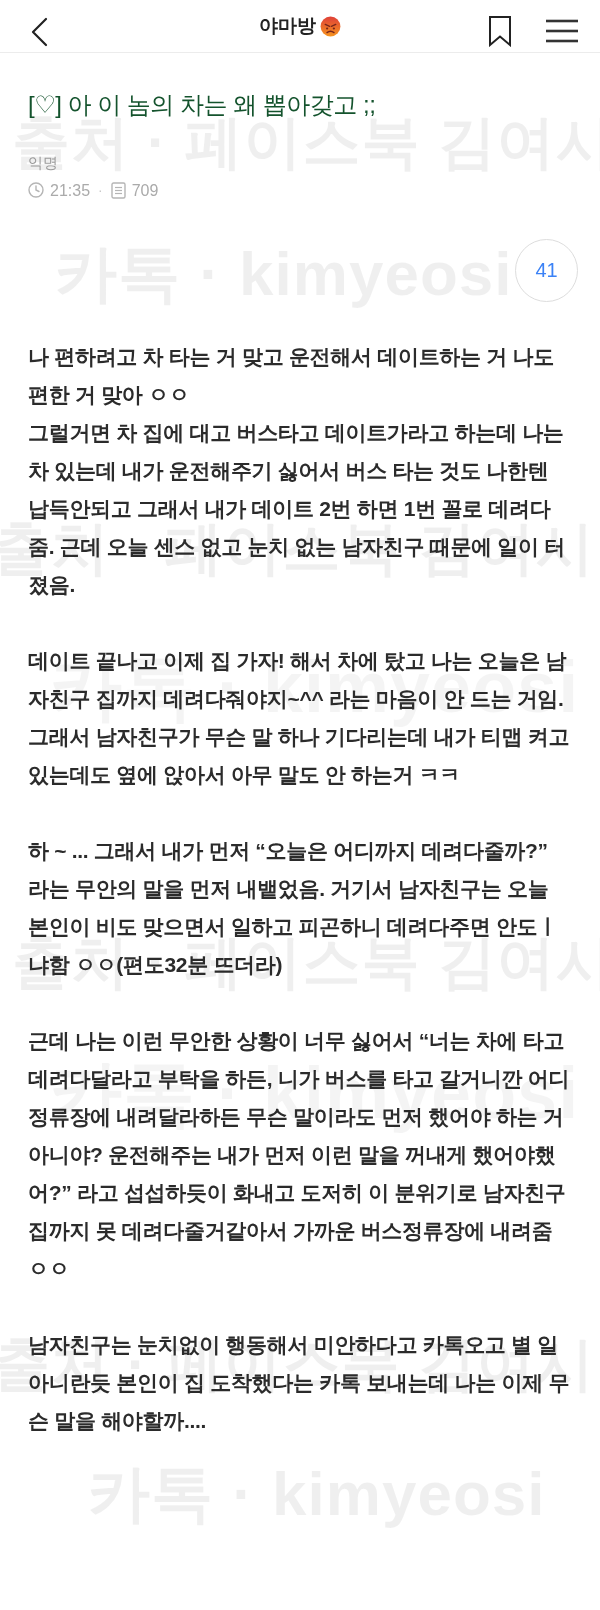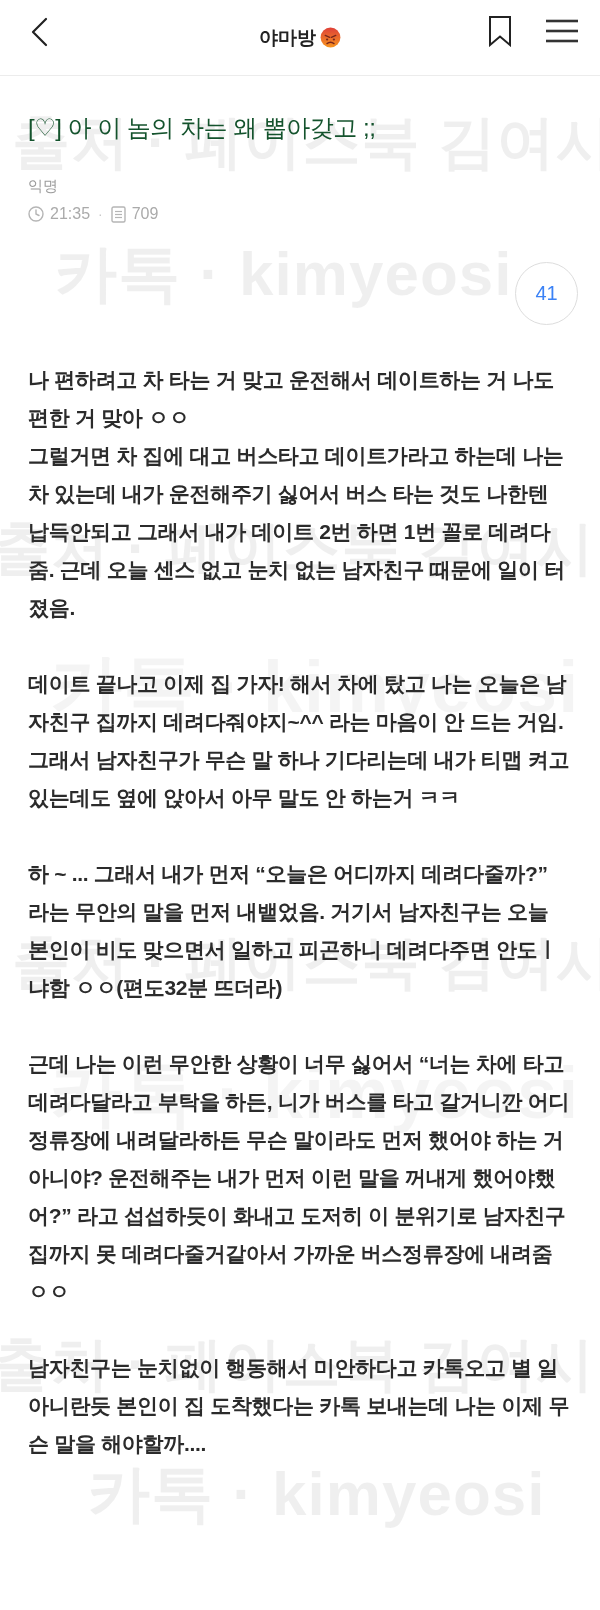--- a/index.html
+++ b/index.html
@@ -1,38 +1,38 @@
 <!DOCTYPE html>
 <html><head>
 <meta charset="utf-8">
 <style>
   * { margin:0; padding:0; box-sizing:border-box; }
   html,body { background:#fff; }
   body { width:600px; font-family:"Liberation Sans","DejaVu Sans",sans-serif; }
   .screen { position:relative; width:600px; height:1610px; overflow:hidden; background:#fff; }
 
   
-  .app-header { position:relative; z-index:3; height:76px; display:flex; align-items:center;
+  .app-header { position:relative; z-index:3; height:53px; display:flex; align-items:center;
     border-bottom:1px solid #ececec; background:#fff; }
   .back-btn { position:absolute; left:22px; top:14px; width:38px; height:38px; background:none; border:none; cursor:pointer; }
   .h-title { position:absolute; left:0; right:0; text-align:center; font-size:19px; font-weight:600; color:#222;
     display:flex; justify-content:center; align-items:center; gap:2px; }
   .h-actions { position:absolute; right:18px; top:12px; display:flex; align-items:center; gap:22px; }
   .h-actions button { background:none; border:none; cursor:pointer; width:40px; height:40px; display:flex; align-items:center; justify-content:center; }
 
   
   .wm-layer { position:absolute; z-index:1; inset:0; pointer-events:none; overflow:hidden; }
   .wm { position:absolute; white-space:nowrap; font-weight:700; color:rgba(0,0,0,0.062); letter-spacing:1px; }
   .wm.light { color:rgba(0,0,0,0.045); }
 
   
   main { position:relative; z-index:2; padding:0 28px; }
   .post-title { margin-top:36px; font-size:24px; font-weight:500; color:#14532d; letter-spacing:-0.5px; }
   .post-author { margin-top:33px; font-size:15px; color:#9b9b9b; }
-  .meta-row { margin-top:9px; display:flex; align-items:center; gap:6px; font-size:16px; color:#aaa; }
+  .meta-row { margin-top:9px; display:flex; align-items:flex-start; gap:6px; font-size:16px; color:#aaa; }
   .meta-row .sep { color:#c9c9c9; font-size:14px; margin:0 2px; }
   .meta-icon { display:inline-flex; align-items:center; }
   .comment-badge { position:absolute; top:150px; right:22px; width:63px; height:63px; border:1px solid #ddd;
     border-radius:50%; background:#fff00000; display:flex; align-items:center; justify-content:center;
     font-size:20px; color:#3b82f6; background:transparent; cursor:pointer; }
 
   .post-body { margin-top:138px; font-size:21px; line-height:38px; color:#2b2b2b; letter-spacing:-0.3px; }
   .post-body p { white-space:pre-line; margin-bottom:38px;font-weight:bold; }
 </style>
 </head>

